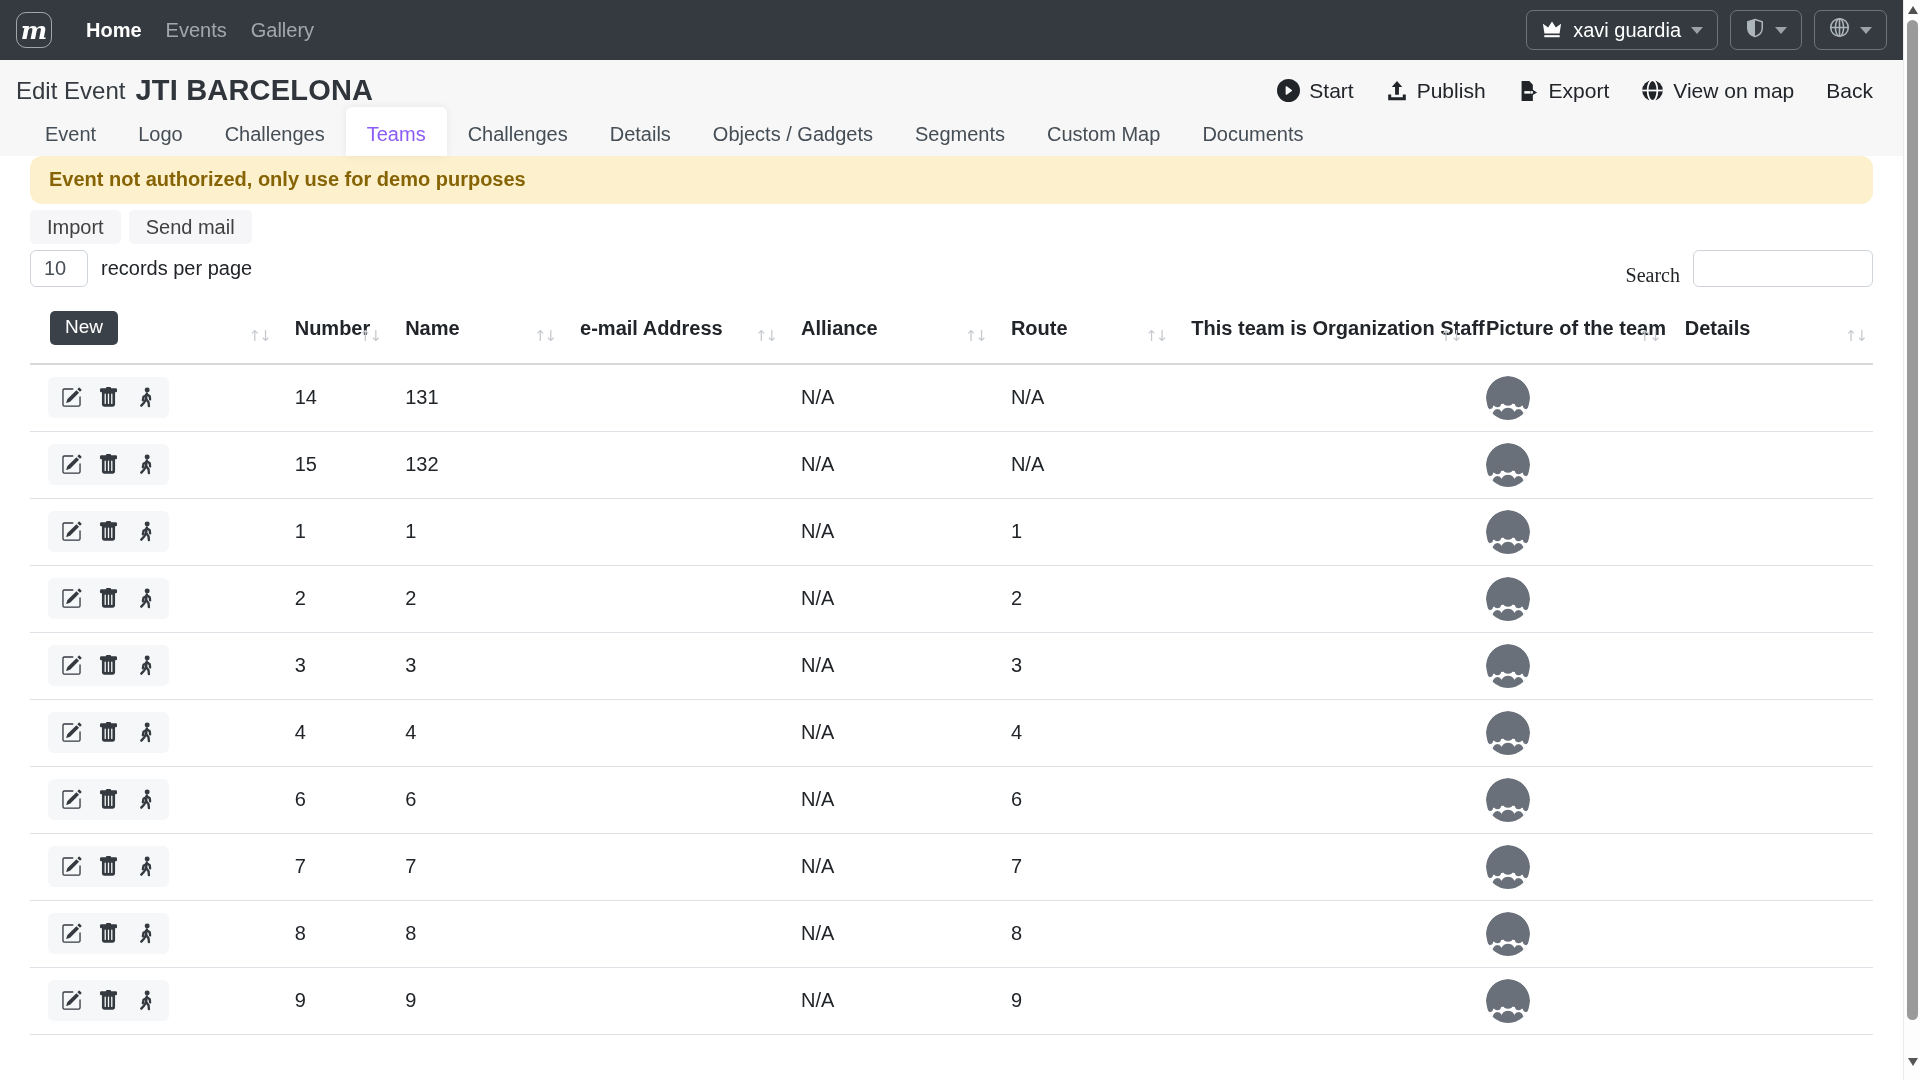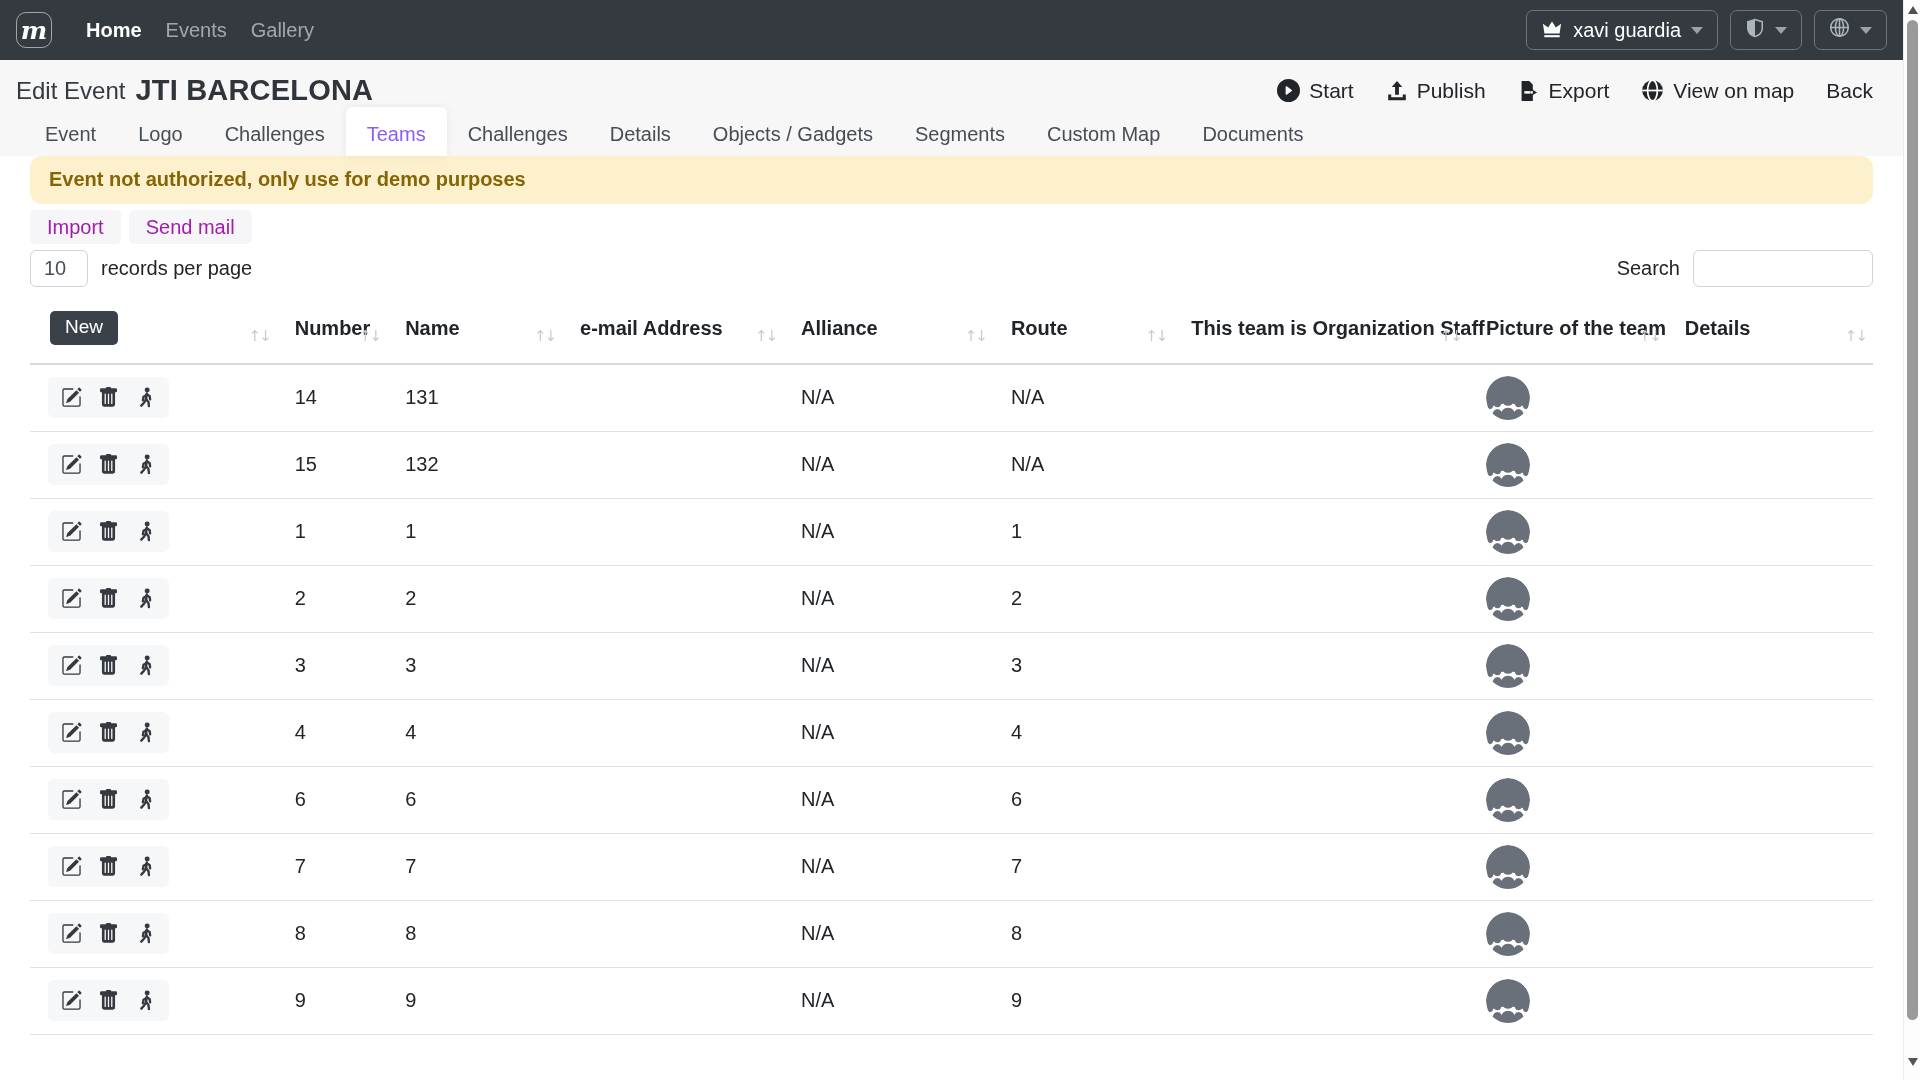--- a/index.html
+++ b/index.html
@@ -40,27 +40,27 @@
   .main { margin:0 47px 0 30px; }
   .alert-banner { background:#fdf1cd; color:#866405; font-weight:700; font-size:20px;
                   padding:12px 19px 13px; border-radius:12px; }
 
   .subtabs { display:flex; margin-top:20px; border-bottom:1px solid #e7e7e7; }
   .subtab { padding:8px 22px 9px; color:#212529; font-size:20px; }
   .subtab.active { background:#fff; border:1px solid #ececec; border-bottom:none; border-radius:5px 5px 0 0;
                    margin-bottom:-1px; }
 
   .btn-row { margin-top:6px; display:flex; gap:8px; }
-  .btn-light { background:#f6f6f8; border:none; border-radius:5px; padding:6px 17px; font-size:20px; color:#a21caf; height:34px; }
+  .btn-light { background:#f6f6f8; border:none; border-radius:5px; padding:6px 17px; font-size:20px; color:#404040; height:34px; }
 
   .controls { display:flex; align-items:center; margin-top:6px; }
   .page-size { width:58px; height:37px; border:1px solid #ced4da; border-radius:6px; padding:0 13px;
                font-size:20px; color:#495057; font-family:inherit; }
   .controls-label { margin-left:13px; color:#212529; }
-  .search-wrap { margin-left:auto; display:flex; align-items:center; gap:13px; }
+  .search-wrap { margin-left:auto; display:flex; align-items:flex-end; gap:13px;font-family:Liberation Serif, serif; }
   .search-input { width:180px; height:37px; border:1px solid #ced4da; border-radius:6px; padding:0 10px;
                   font-size:20px; font-family:inherit; }
 
   
   table { width:100%; border-collapse:collapse; table-layout:fixed; margin-top:10px; }
   th { text-align:left; padding:12px 26px 16px 18px; border-bottom:2px solid #d8d8d8; position:relative;
        font-size:20px; font-weight:700; color:#212529; white-space:nowrap; overflow:visible; }
   .sort-icon { position:absolute; right:7px; bottom:18px; color:#c7cbcf; font-size:15px;
                font-family:"DejaVu Sans",sans-serif; letter-spacing:-2px; font-weight:400; }
   .btn-new { background:#3b4148; color:#fff; border:none; border-radius:5px; padding:5px 15px 7px;

